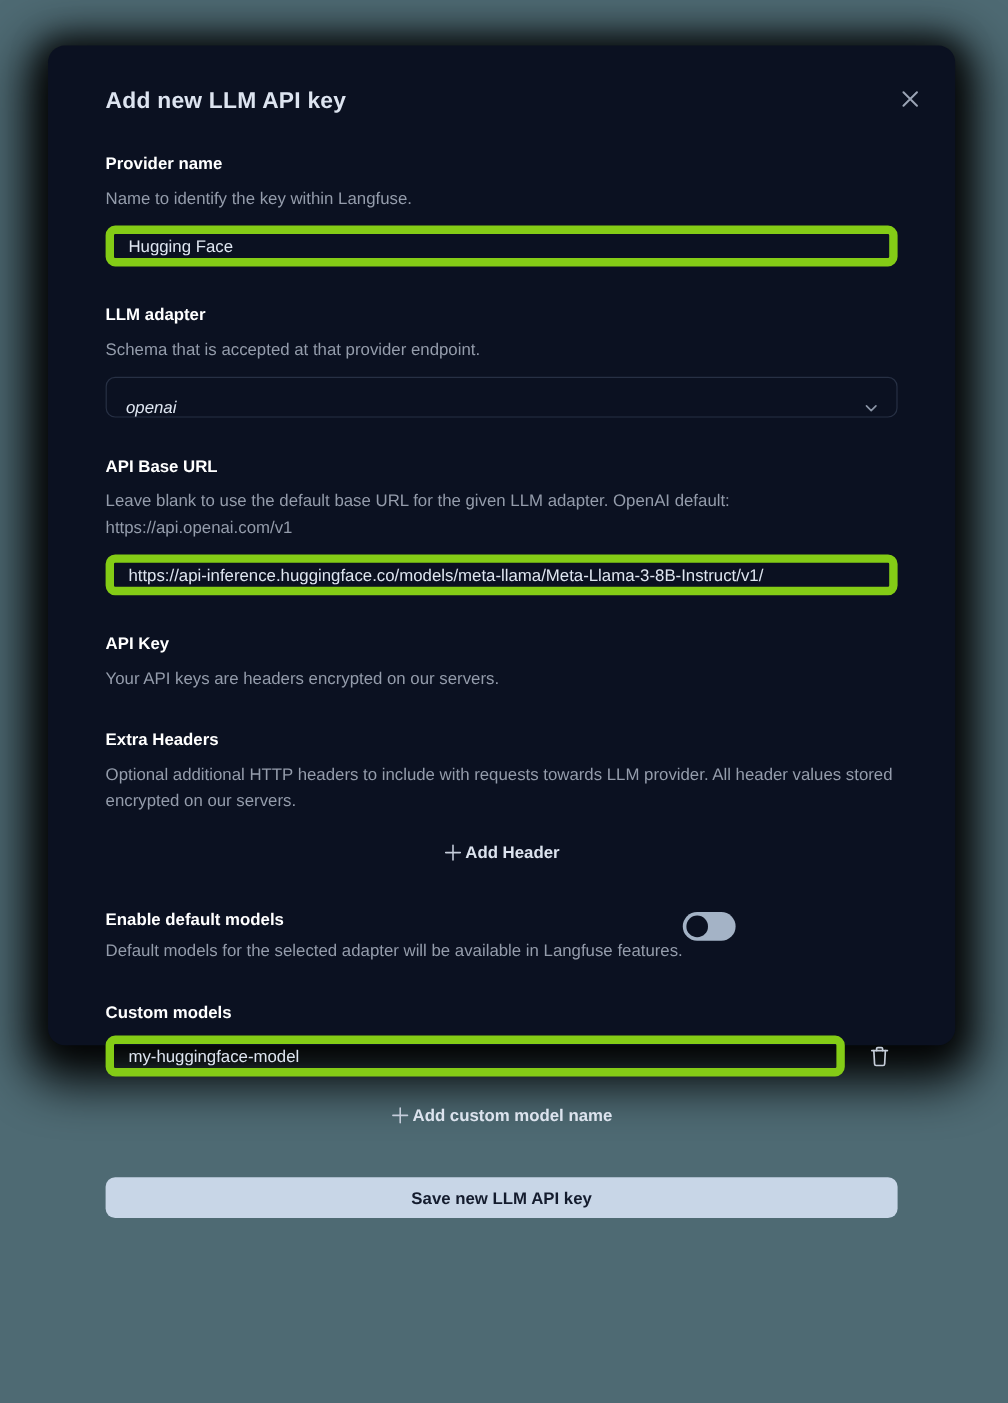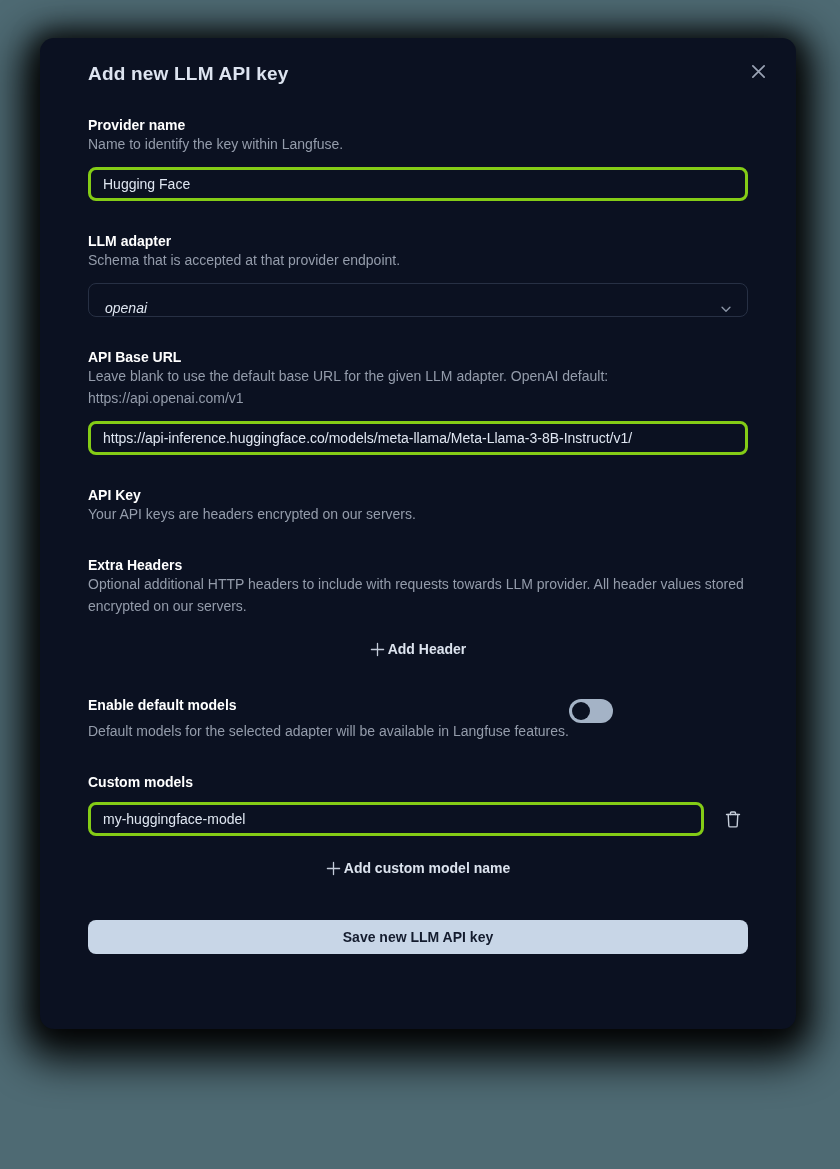--- a/index.html
+++ b/index.html
@@ -8,25 +8,25 @@
     background: #4e6a73;
     font-family: "Liberation Sans", "DejaVu Sans", sans-serif;
     position: relative;
     overflow: hidden;
   }
   .modal {
     position: absolute;
     left: 40px;
     top: 38px;
     width: 756px;
-    height: 991px;
+    height: 833px;
     background: #0b1121;
     border-radius: 14px;
     box-shadow: 0 14px 40px 18px rgba(0,0,0,0.92), 0 0 22px 6px rgba(0,0,0,0.55);
-    padding: 25px 48px 0 48px;
+    padding: 36px 48px 0 48px;
   }
   .modal-header {
     position: relative;
     margin-bottom: 14px;
   }
   .modal-title {
     font-size: 19px;
     font-weight: 700;
     color: #dde4f0;
     letter-spacing: 0.2px;
@@ -47,32 +47,32 @@
   }
   .close-btn svg { width: 15px; height: 15px; }
   .field { margin-top: 32px; }
   .field-label {
     display: block;
     font-size: 14px;
     font-weight: 700;
     color: #ffffff;
   }
   .field-desc {
-    margin-top: 0;
+    margin-top: 10px;
     font-size: 14px;
     line-height: 22px;
     color: #969fa8;
     color: #949cab;
   }
   .text-input {
     margin-top: 12px;
     width: 100%;
     height: 34px;
     background: transparent;
-    border: 3px solid #84cc16;
+    border: 7px solid #84cc16;
     border-radius: 8px;
     color: #dfe6f1;
     font-size: 14px;
     font-family: "Liberation Sans", "DejaVu Sans", sans-serif;
     padding: 0 12px;
     outline: none;
   }
   .select-box {
     margin-top: 12px;
     width: 100%;

